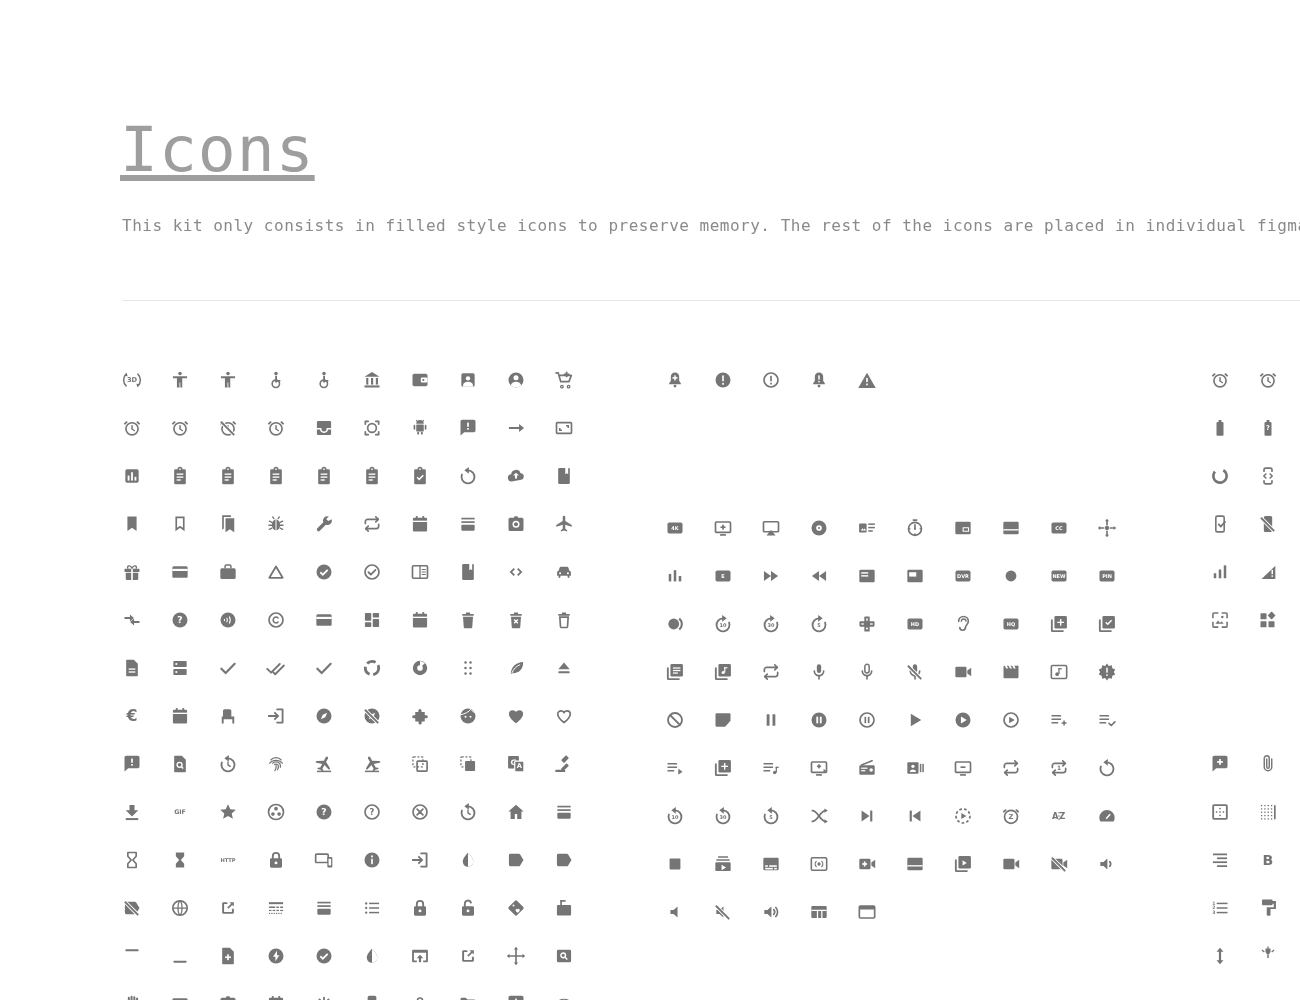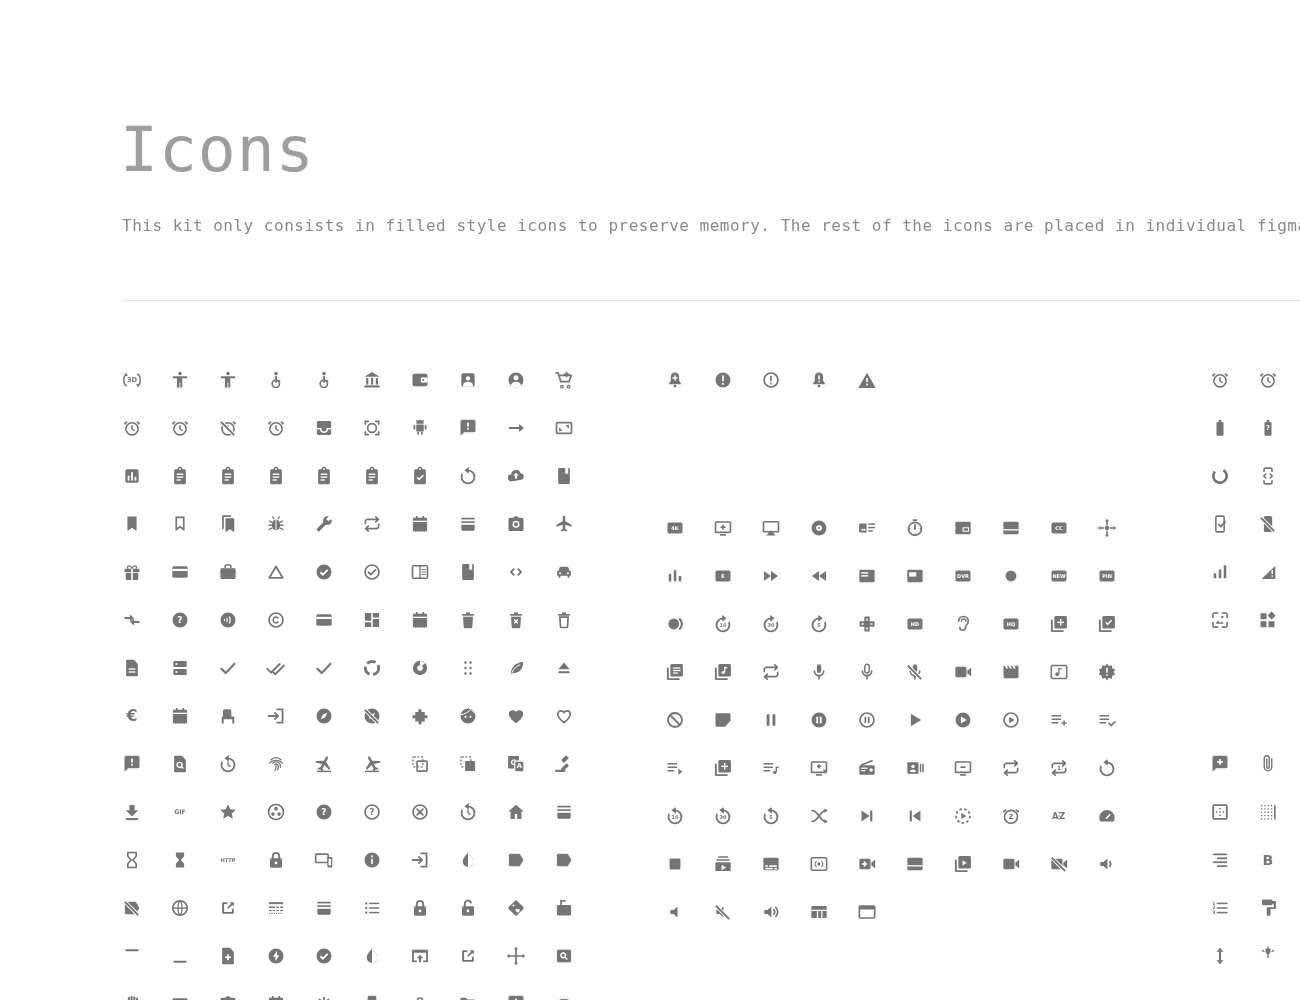--- a/index.html
+++ b/index.html
@@ -1,17 +1,17 @@
 <!DOCTYPE html>
 <html><head>
 <meta charset="utf-8">
 <style>
   html,body{margin:0;padding:0;}
   body{width:1300px;height:1000px;background:#ffffff;overflow:hidden;position:relative;font-family:"DejaVu Sans Mono",monospace;}
-  .title{position:absolute;left:120px;top:118px;font-size:63px;line-height:1;color:#9e9e9e;font-weight:500;letter-spacing:1px;}
+  .title{position:absolute;left:120px;top:118px;font-size:63px;line-height:1;color:#9e9e9e;font-weight:500;letter-spacing:1px;text-decoration:underline;}
   .subtitle{position:absolute;left:122px;top:216px;font-size:16px;color:#8a8a8a;white-space:nowrap;width:1178px;overflow:hidden;letter-spacing:0.5px;}
   .divider{position:absolute;left:122px;top:300px;width:1178px;height:1px;background:#e6e6e6;}
   .grid{position:absolute;display:grid;grid-auto-rows:48px;}
   #sec-action{left:122px;top:370px;grid-template-columns:repeat(10,48px);}
   #sec-alert{left:665px;top:370px;grid-template-columns:repeat(10,48px);}
   #sec-av{left:665px;top:518px;grid-template-columns:repeat(10,48px);}
   #sec-device{left:1210px;top:370px;grid-template-columns:repeat(2,48px);}
   #sec-editor{left:1210px;top:754px;grid-template-columns:repeat(2,48px);}
   .icon{width:48px;height:48px;}
   .icon svg{display:block;}

